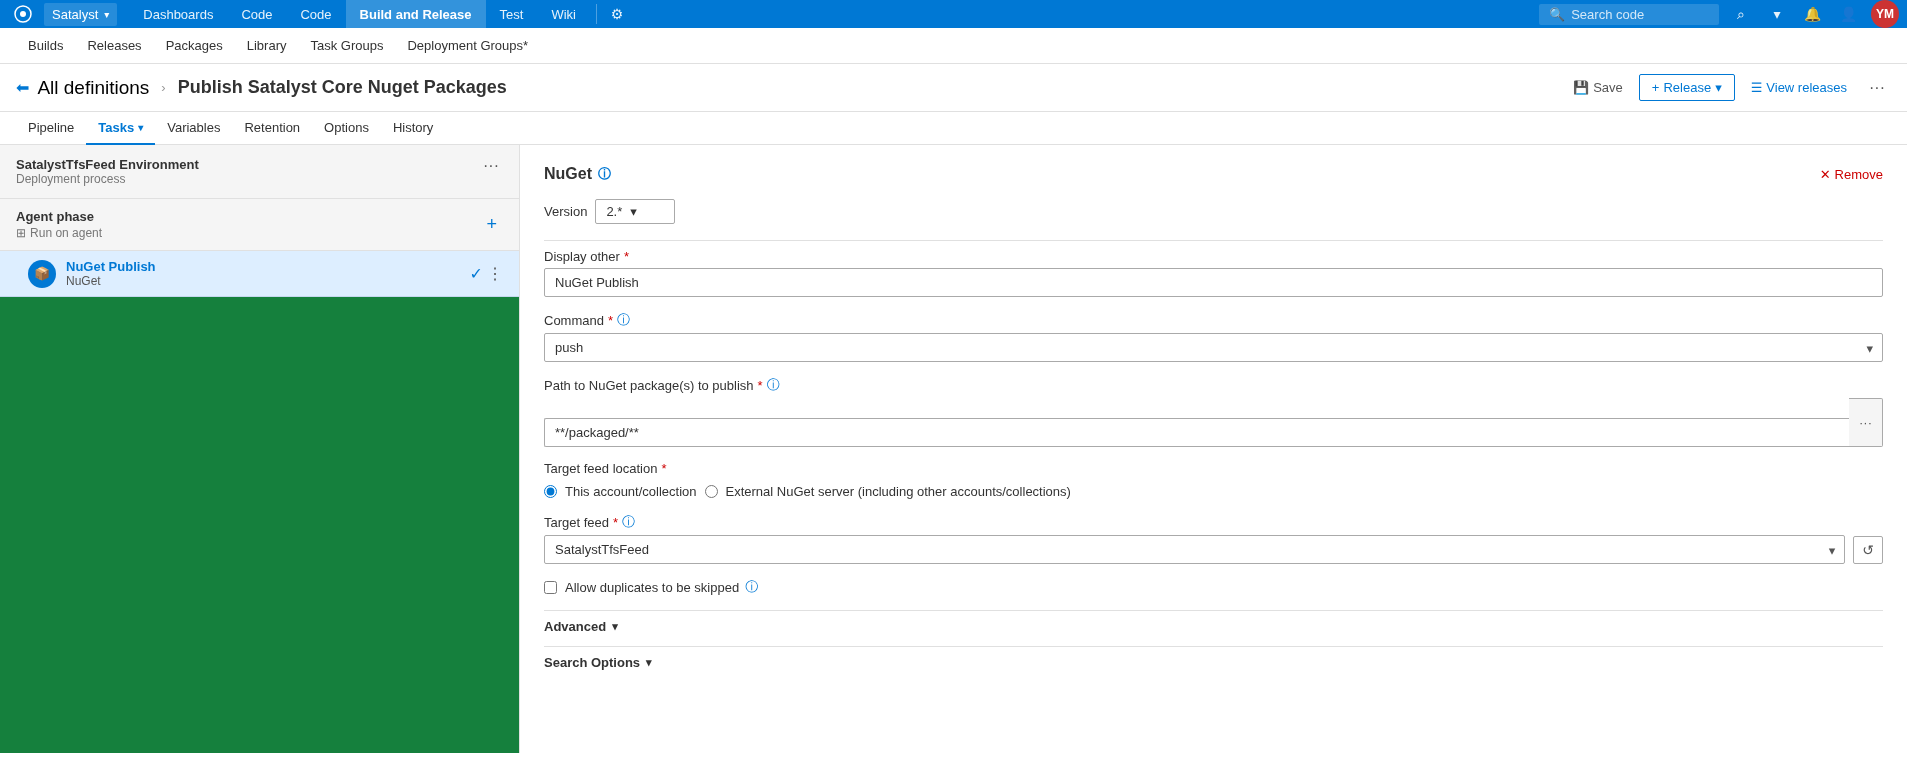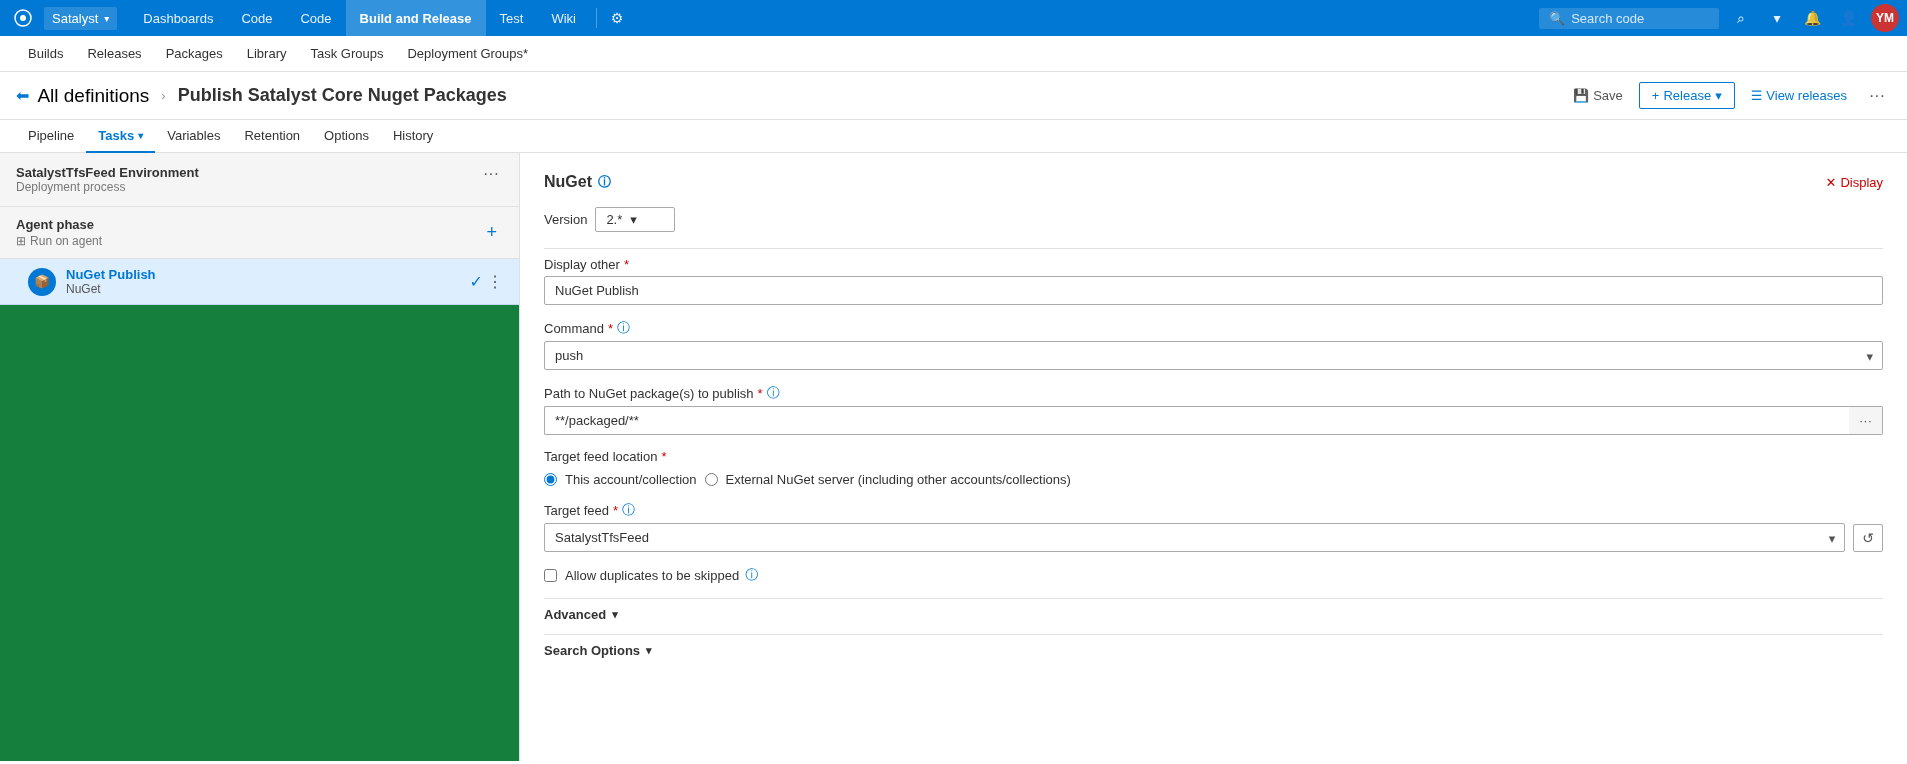--- a/index.html
+++ b/index.html
@@ -3,21 +3,21 @@
   <meta charset="utf-8">
   <style>
     * { box-sizing: border-box; margin: 0; padding: 0; }
     body { font-family: 'Segoe UI', Tahoma, Geneva, Verdana, sans-serif; font-size: 13px; background: #fff; color: #333; overflow: hidden; }
 
     
     .top-nav {
       display: flex;
       align-items: center;
       background: #0078d4;
-      height: 36px;
+      height: 28px;
       padding: 0 8px;
       color: #fff;
     }
     .top-nav-logo {
       width: 30px;
       height: 30px;
       display: flex; align-items: center; justify-content: center;
       margin-right: 6px;
     }
     .top-nav-project {
@@ -251,21 +251,21 @@
     .select-wrapper::after {
       content: '▾';
       position: absolute;
       right: 10px;
       top: 50%;
       transform: translateY(-50%);
       pointer-events: none;
       color: #555;
     }
     .input-with-btn { display: flex; gap: 0; }
-    .input-with-btn .form-input { border-right: none; border-radius: 2px 0 0 2px; }
+    .input-with-btn .form-input { border-right: none; border-radius: 2px 0 0 2px; margin-top: 20px; }
     .input-browse-btn {
       border: 1px solid #aaa;
       border-left: none;
       border-radius: 0 2px 2px 0;
       background: #f5f5f5;
       cursor: pointer;
       padding: 6px 10px;
       font-size: 13px;
       color: #555;
     }
@@ -430,21 +430,21 @@
 
   <div class="right-panel">
 
     <div class="panel-header">
       <div class="panel-title">
         <span>NuGet</span>
         <span class="info-icon">ⓘ</span>
       </div>
       <button class="remove-btn">
         <span>✕</span>
-        <span>Display</span>
+        <span>Remove</span>
       </button>
     </div>
 
     <div class="version-row">
       <span class="version-label">Version</span>
       <div class="version-select">
         <span>2.*</span>
         <span>▾</span>
       </div>
     </div>

